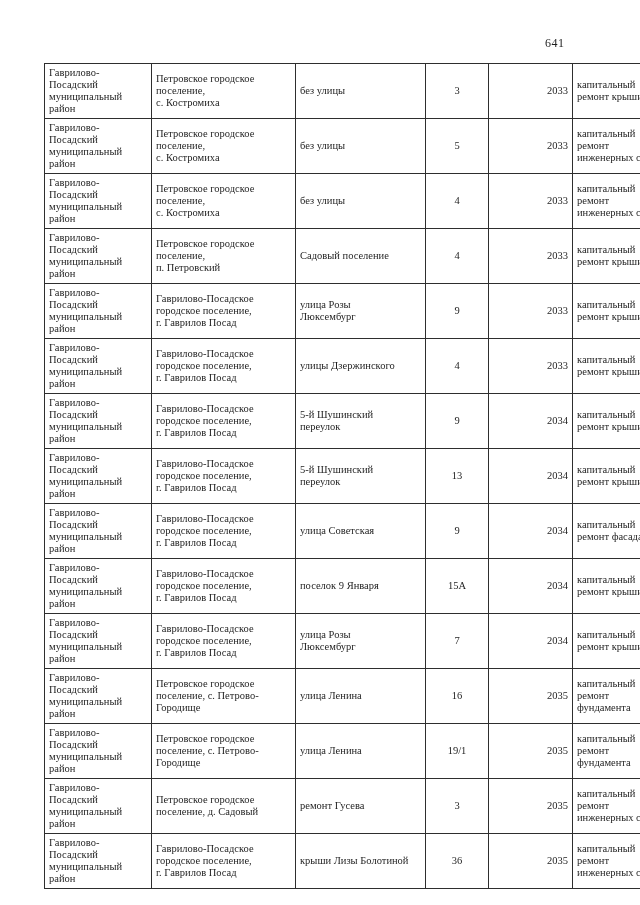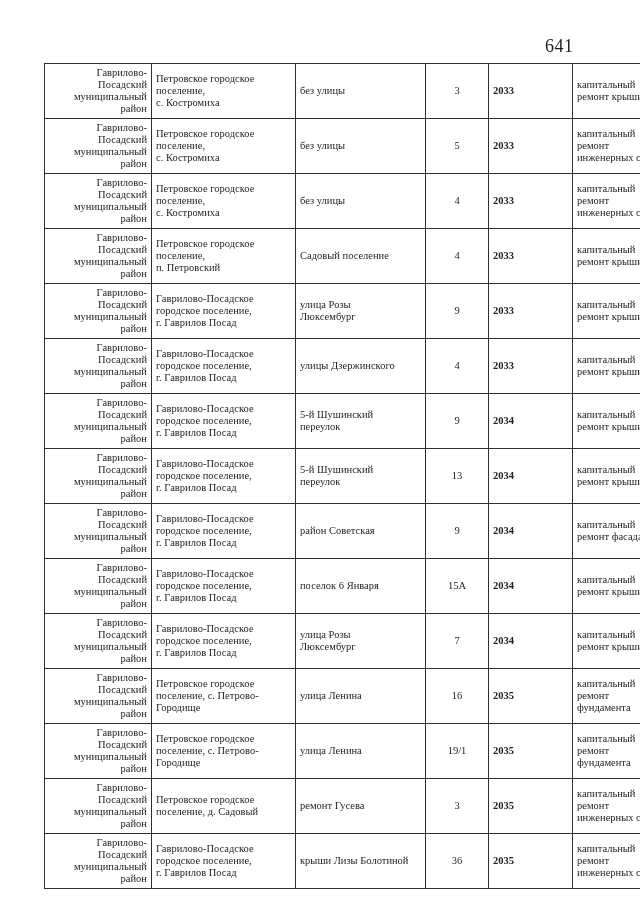--- a/index.html
+++ b/index.html
@@ -7,45 +7,45 @@
     width: 640px; height: 905px;
     background: #ffffff;
     font-family: "Liberation Serif", serif;
     color: #1f1f1f;
     position: relative;
     overflow: hidden;
   }
   .page-number {
     position: absolute;
     top: 36px; left: 545px;
-    font-size: 18px;
+    font-size: 12px;
     letter-spacing: 0.5px;
   }
   table.schedule {
     position: absolute;
     top: 63px; left: 44px;
     width: 571px;
     border-collapse: collapse;
     table-layout: fixed;
   }
   table.schedule td {
     border: 1px solid #2e2e2e;
     font-size: 10.5px;
     line-height: 12px;
     vertical-align: middle;
     padding: 2px 4px;
     white-space: pre-line;
     height: 50px;
     overflow: hidden;
   }
-  td.col-district  { width: 98px; text-align: right; }
+  td.col-district  { width: 98px; }
   td.col-settlement{ width: 135px; }
   td.col-street    { width: 121px; }
   td.col-house     { width: 54px;  text-align: center; }
-  td.col-year      { width: 75px;  text-align: left; font-weight: bold; }
+  td.col-year      { width: 75px;  text-align: right; }
   td.col-work      { width: 88px; }
 </style>
 </head>
 <body>
 
 <div class="page-number">641</div>
 
 <table class="schedule">
   <tbody>
       <tr>
@@ -120,30 +120,30 @@
         <td class="col-street">5-й Шушинский
 переулок</td>
         <td class="col-house">13</td>
         <td class="col-year">2034</td>
         <td class="col-work">капитальный ремонт крыши</td>
       </tr>
       <tr>
         <td class="col-district">Гаврилово-Посадский муниципальный район</td>
         <td class="col-settlement">Гаврилово-Посадское городское поселение,
 г. Гаврилов Посад</td>
-        <td class="col-street">район Советская</td>
+        <td class="col-street">улица Советская</td>
         <td class="col-house">9</td>
         <td class="col-year">2034</td>
         <td class="col-work">капитальный ремонт фасада</td>
       </tr>
       <tr>
         <td class="col-district">Гаврилово-Посадский муниципальный район</td>
         <td class="col-settlement">Гаврилово-Посадское городское поселение,
 г. Гаврилов Посад</td>
-        <td class="col-street">поселок 6 Января</td>
+        <td class="col-street">поселок 9 Января</td>
         <td class="col-house">15А</td>
         <td class="col-year">2034</td>
         <td class="col-work">капитальный ремонт крыши</td>
       </tr>
       <tr>
         <td class="col-district">Гаврилово-Посадский муниципальный район</td>
         <td class="col-settlement">Гаврилово-Посадское городское поселение,
 г. Гаврилов Посад</td>
         <td class="col-street">улица Розы
 Люксембург</td>

